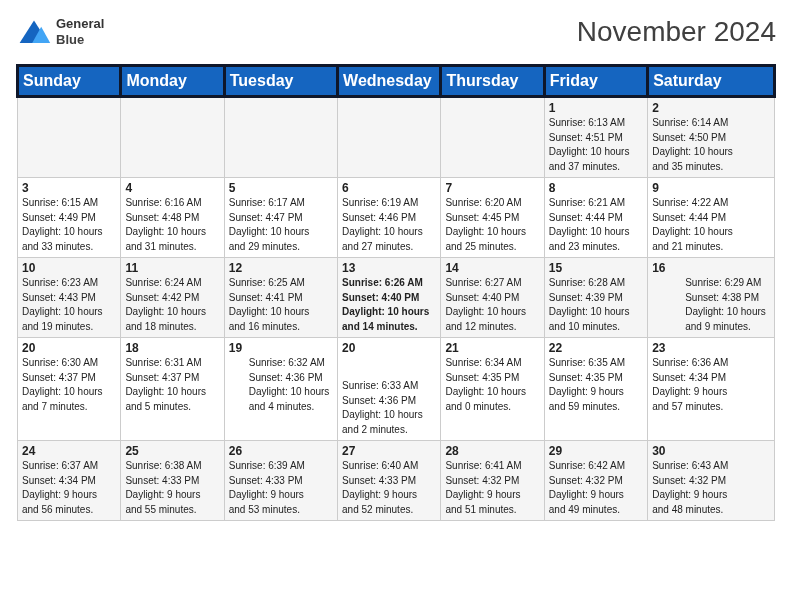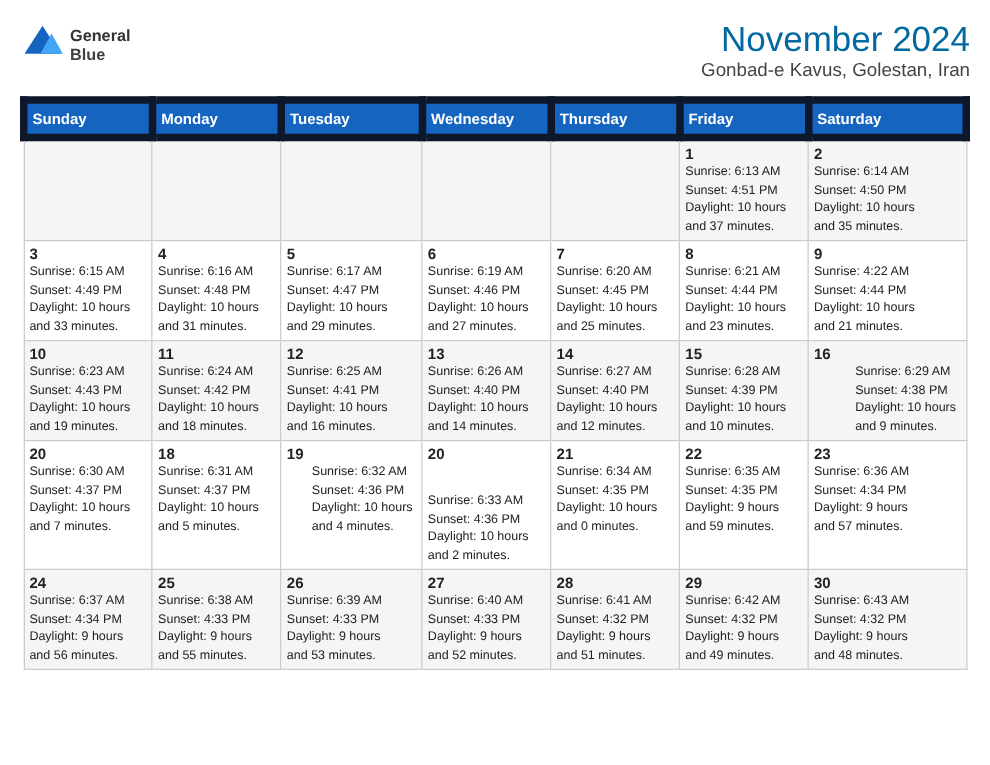--- a/index.html
+++ b/index.html
@@ -11,21 +11,21 @@
       padding: 16px;
     }
     .header {
       display: flex;
       justify-content: space-between;
       align-items: flex-start;
       margin-bottom: 12px;
     }
     .logo {
       display: flex;
-      align-items: flex-end;
+      align-items: flex-start;
       gap: 4px;
     }
     .logo-text {
       display: flex;
       flex-direction: column;
       font-size: 13px;
       font-weight: bold;
       line-height: 1.2;
     }
     .logo-text .general { color: #333; }
@@ -33,39 +33,39 @@
     .logo-icon {
       width: 36px;
       height: 36px;
     }
     .title-block {
       text-align: right;
     }
     .title-block h1 {
       font-size: 28px;
       font-weight: normal;
-      color: #0369a1;
+      color: #404040;
     }
     .title-block h2 {
       font-size: 15px;
       font-weight: normal;
       color: #444;
     }
     .calendar {
       width: 100%;
       border-collapse: collapse;
     }
     .calendar thead tr th {
       background: #1565c0;
       color: #fff;
-      font-size: 12px;
+      font-size: 16px;
       font-weight: bold;
       padding: 5px 4px;
       text-align: left;
-      border: 6px solid #0f172a;
+      border: 3px solid #0f172a;
     }
     .calendar tbody tr td {
       vertical-align: top;
       border: 1px solid #ccc;
       padding: 3px 4px;
       font-size: 10.5px;
       color: #222;
       min-width: 100px;
       background: #fff;
     }
@@ -99,21 +99,20 @@
       <polygon points="20,5 36,30 4,30" fill="#1565c0"></polygon>
       <polygon points="28,12 38,30 18,30" fill="#42a5f5"></polygon>
     </svg>
     <div class="logo-text">
       <span class="general">General</span>
       <span class="blue">Blue</span>
     </div>
   </div>
   <div class="title-block">
     <h1>November 2024</h1>
-    <h2>Gonbad-e Kavus, Golestan, Iran</h2>
   </div>
 </div>
 
 <table class="calendar">
   <thead>
     <tr>
     <th>Sunday</th>
         <th>Monday</th>
         <th>Tuesday</th>
         <th>Wednesday</th>
@@ -212,21 +211,21 @@
         </td>
         <td>
           <span class="day-number">12</span>
           <div class="day-info" style="white-space: pre-line;">Sunrise: 6:25 AM
 Sunset: 4:41 PM
 Daylight: 10 hours
 and 16 minutes.</div>
         </td>
         <td>
           <span class="day-number">13</span>
-          <div class="day-info" style="white-space: pre-line;">Sunrise: 6:26 AM
+          <div class="day-info" style="white-space: pre-line; font-weight: bold;">Sunrise: 6:26 AM
 Sunset: 4:40 PM
 Daylight: 10 hours
 and 14 minutes.</div>
         </td>
         <td>
           <span class="day-number">14</span>
           <div class="day-info" style="white-space: pre-line;">Sunrise: 6:27 AM
 Sunset: 4:40 PM
 Daylight: 10 hours
 and 12 minutes.</div>

